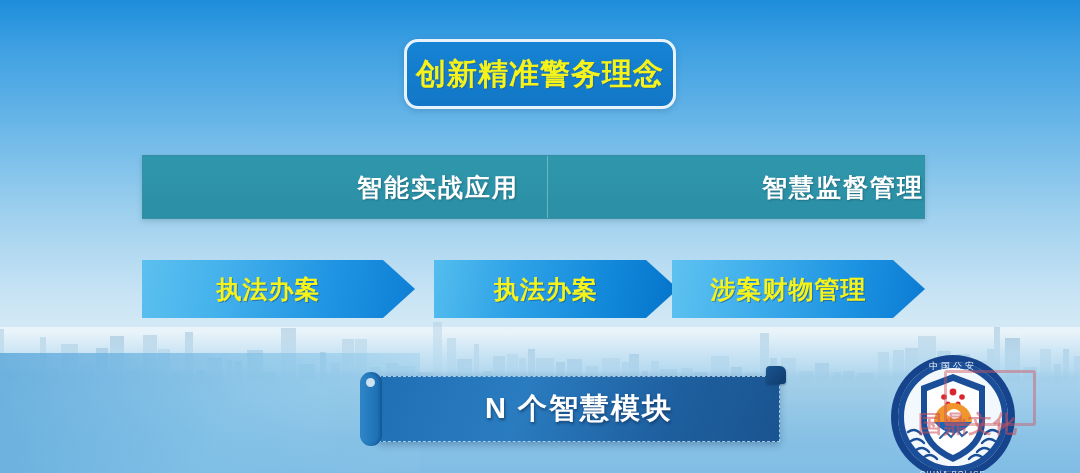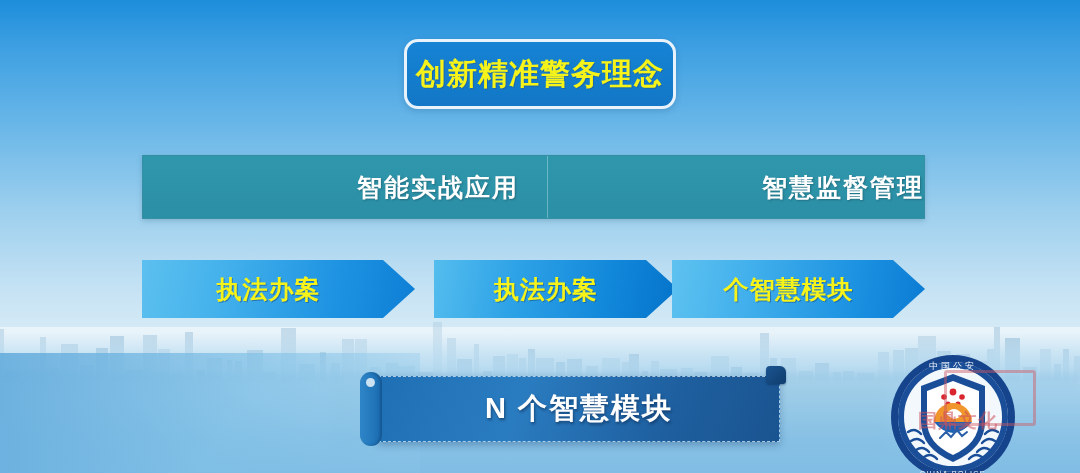--- a/index.html
+++ b/index.html
@@ -169,21 +169,21 @@
     pointer-events:none;
   }
   #watermark .wm-box {
     position:absolute; left:26px; top:2px; width:92px; height:56px;
     border:3px solid rgba(206,86,96,.45);
     border-radius:3px;
   }
   #watermark .wm-t {
     position:absolute; left:0; top:40px; width:160px;
     color:rgba(203,78,90,.55);
-    font-size:19px; font-weight:bold; letter-spacing:1px;
+    font-size:24px; font-weight:bold; letter-spacing:1px;
     white-space:nowrap;
   }
 </style>
 </head>
 <body>
 
 <div id="stage">
 
   <div id="bg-haze" class="bg-layer"></div>
   <div id="bg-skyline">
@@ -284,21 +284,21 @@
   </div>
 
   <div id="arrow-row">
     <div class="chev" id="chev-1">
       <span class="t">执法办案</span>
     </div>
     <div class="chev" id="chev-2">
       <span class="t">执法办案</span>
     </div>
     <div class="chev" id="chev-3">
-      <span class="t">个智慧模块</span>
+      <span class="t">涉案财物管理</span>
     </div>
   </div>
 
   <div id="scroll-banner">
     <div class="sheet">
       <span class="t">N 个智慧模块</span>
     </div>
     <div class="roll-l"></div>
     <div class="roll-r"></div>
   </div>

